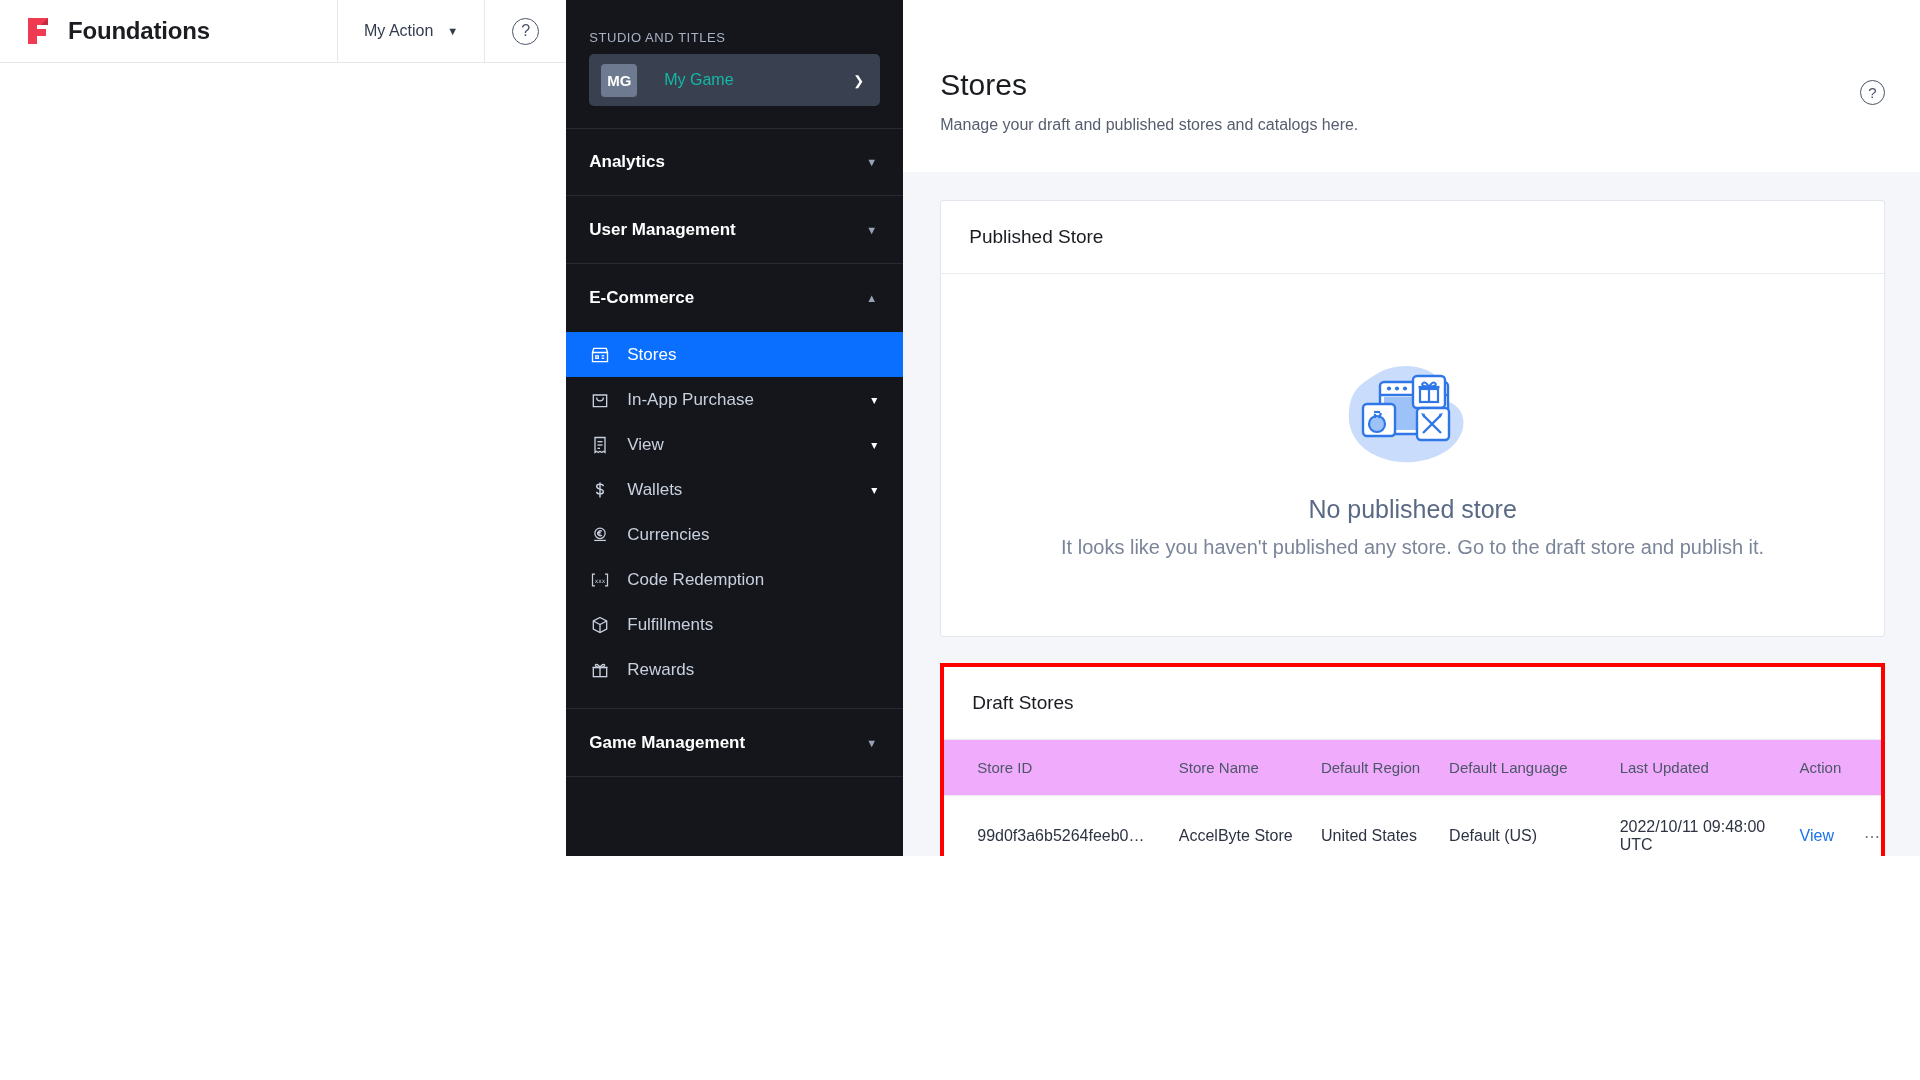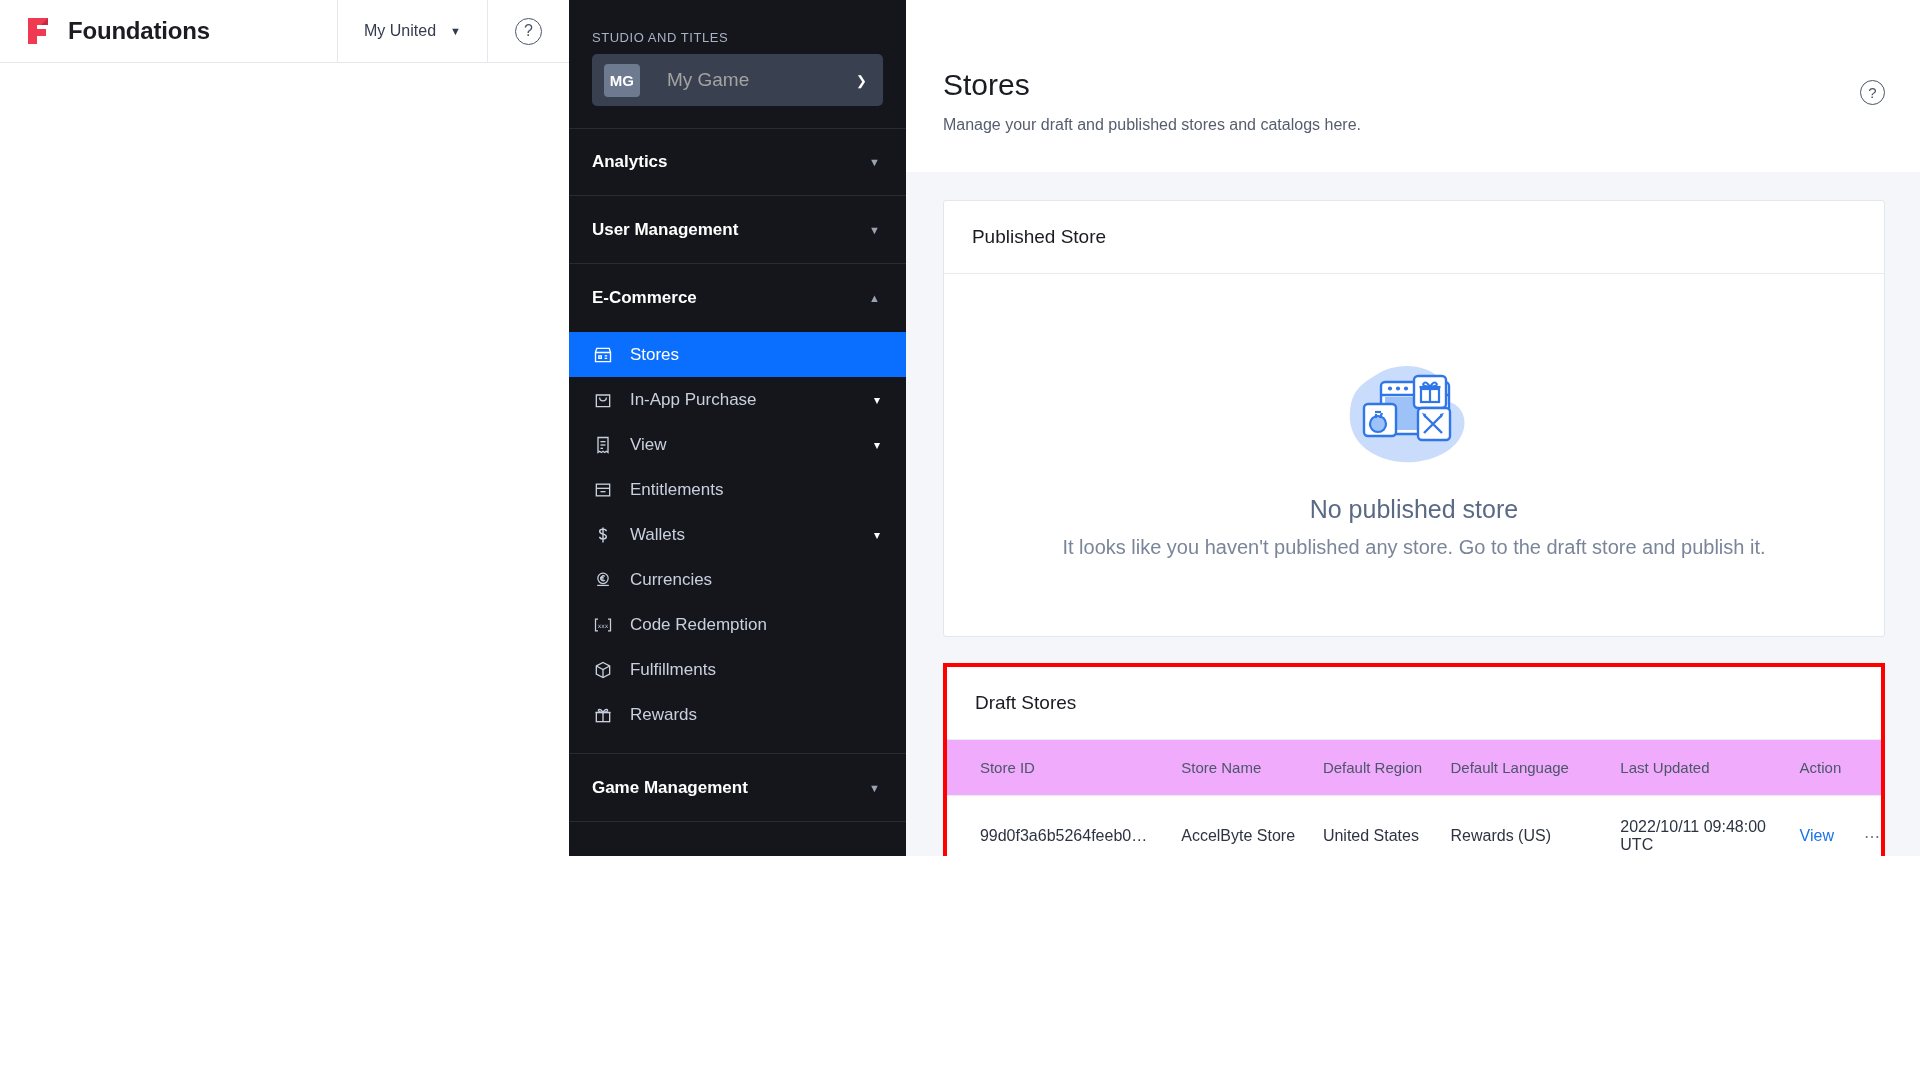--- a/index.html
+++ b/index.html
@@ -71,21 +71,21 @@
     display: flex; align-items: center; gap: 27px;
     padding: 0 16px 0 12px;
     cursor: pointer;
   }
   .game-badge {
     width: 36px; height: 33px; border-radius: 4px;
     background: #6e7a90; color: #fff;
     display: flex; align-items: center; justify-content: center;
     font-size: 15px; font-weight: bold;
   }
-  .game-name { font-size: 19px; color: #a3a3a3; flex: 1; }
+  .game-name { font-size: 16px; color: #14b8a6; flex: 1; }
   .chev { color: #ffffff; font-size: 13px; line-height: 1; }
 
   .nav-group-head {
     height: 68px;
     display: flex; align-items: center; justify-content: space-between;
     padding: 0 26px 0 23px;
     font-size: 17px; font-weight: bold; color: #ffffff;
     border-bottom: 1px solid #272b35;
     cursor: pointer;
   }
@@ -195,21 +195,21 @@
   <div class="topbar">
     <div class="brand">
       <svg class="brand-logo" viewBox="0 0 30 30">
         <path d="M2 2 H22 V9 H11 V13 H20 V20 H11 V28 H2 Z" fill="#ef3a52"></path>
         <path d="M22 2 L22 9 L15 9 Z" fill="#c42b40"></path>
       </svg>
       <span class="brand-name">Foundations</span>
     </div>
     <div class="topbar-spacer"></div>
     <div class="acct">
-      <span>My United</span>
+      <span>My Action</span>
       <span class="caret">▼</span>
     </div>
     <div class="help-top">
       <span class="qmark">
         <span>?</span>
       </span>
     </div>
   </div>
 
   <div class="body">
@@ -268,30 +268,20 @@
             <path d="M6 3h12v18l-2-1.5L14 21l-2-1.5L10 21l-2-1.5L6 21z"></path>
               <path d="M9 8h6"></path>
               <path d="M9 12h6"></path>
               <path d="M9 16h3"></path>
           </svg>
         </span>
         <span class="lbl">View</span>
         <span class="chev-sm">▾</span>
       </div>
 
-      <div class="nav-item">
-        <span class="ico">
-          <svg width="20" height="20" viewBox="0 0 24 24" fill="none" stroke="#c9d0dd" stroke-width="1.6">
-            <rect x="4" y="5" width="16" height="14"></rect>
-              <path d="M4 10h16"></path>
-              <path d="M9 14h6"></path>
-          </svg>
-        </span>
-        <span class="lbl">Entitlements</span>
-      </div>
 
       <div class="nav-item">
         <span class="ico">
           <svg width="20" height="20" viewBox="0 0 24 24" fill="none" stroke="#c9d0dd" stroke-width="1.7">
             <path d="M12 3v18"></path>
               <path d="M16 7.5c0-1.7-1.8-2.5-4-2.5s-4 .9-4 2.6S9.8 10.5 12 11s4 1.2 4 3-1.8 2.6-4 2.6-4-.9-4-2.6"></path>
           </svg>
         </span>
         <span class="lbl">Wallets</span>
         <span class="chev-sm">▾</span>
@@ -410,21 +400,21 @@
                 <th class="c3">Default Language</th>
                 <th class="c4">Last Updated</th>
                 <th class="c5">Action</th>
               </tr>
             </thead>
             <tbody>
               <tr>
                 <td class="c0">99d0f3a6b5264feeb0…</td>
                 <td class="c1">AccelByte Store</td>
                 <td class="c2">United States</td>
-                <td class="c3">Rewards (US)</td>
+                <td class="c3">Default (US)</td>
                 <td class="c4">2022/10/11 09:48:00 UTC</td>
                 <td class="c5">
                   <span class="action-cell">
                     <span class="link">View</span>
                     <span class="dots">⋯</span>
                   </span>
                 </td>
               </tr>
             </tbody>
           </table>

